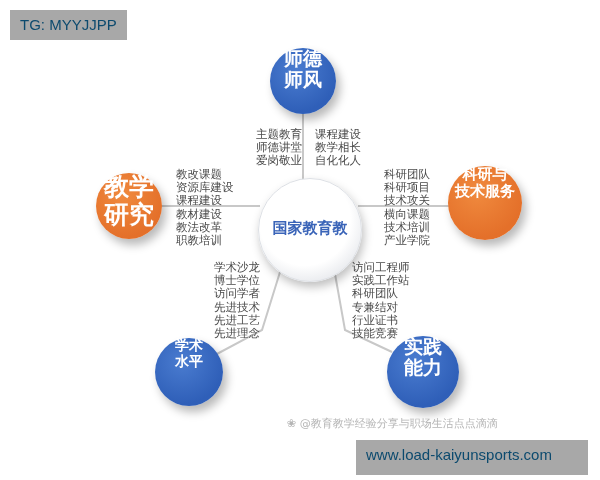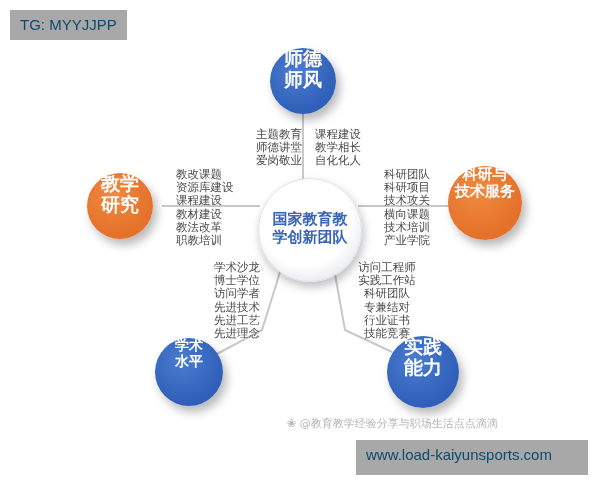--- a/index.html
+++ b/index.html
@@ -22,21 +22,21 @@
       position: absolute; border-radius: 50%;
       display: flex; align-items: flex-start; justify-content: center; text-align: center;
       color: #ffffff; font-weight: bold;
       box-shadow: 4px 6px 10px rgba(0,0,0,0.28);
     }
     .node .label { display: block; line-height: 1.12; }
     .blue { background: radial-gradient(circle at 40% 35%, #4a7cd0, #2f5fb8 70%); }
     .orange { background: radial-gradient(circle at 40% 35%, #f08a3e, #e4702a 70%); }
 
     .n-top { left: 270px; top: 48px; width: 66px; height: 66px; font-size: 19px; }
-    .n-left { left: 87px; top: 173px; width: 66px; height: 66px; font-size: 19px; }
+    .n-left { left: 96px; top: 173px; width: 66px; height: 66px; font-size: 25px; }
     .n-right { left: 448px; top: 166px; width: 74px; height: 74px; font-size: 15px; }
     .n-bl { left: 155px; top: 338px; width: 68px; height: 68px; font-size: 14px; }
     .n-br { left: 387px; top: 336px; width: 72px; height: 72px; font-size: 19px; }
 
     .center {
       position: absolute; left: 258px; top: 178px; width: 102px; height: 102px;
       border-radius: 50%;
       background: radial-gradient(circle at 45% 40%, #ffffff 55%, #e6e8ec 80%, #cfd3da 100%);
       box-shadow: 2px 5px 10px rgba(0,0,0,0.25);
       border: 1px solid #dde0e5;
@@ -48,21 +48,21 @@
     .list {
       position: absolute; color: #4a4a4a; font-size: 11.5px; line-height: 13.2px;
       white-space: nowrap;
     }
     .list .item { display: block; }
     .l-top-left { left: 250px; top: 128px; text-align: right; width: 52px; }
     .l-top-right { left: 315px; top: 128px; }
     .l-left { left: 176px; top: 168px; }
     .l-right { left: 384px; top: 168px; }
     .l-bl { left: 198px; top: 261px; text-align: right; width: 62px; }
-    .l-br { left: 352px; top: 261px; text-align: center; width: 70px; }
+    .l-br { left: 352px; top: 261px; text-align: left; width: 70px; }
 
     .watermark {
       position: absolute; left: 287px; top: 416px; color: #b5b5b5;
       font-size: 11px; white-space: nowrap;
     }
   </style>
 </head>
 <body>
 
 <div class="badge tg-badge">TG: MYYJJPP</div>
@@ -87,21 +87,21 @@
   <span class="label"><span>科研与</span><br><span>技术服务</span></span>
 </div>
 <div class="node blue n-bl">
   <span class="label"><span>学术</span><br><span>水平</span></span>
 </div>
 <div class="node blue n-br">
   <span class="label"><span>实践</span><br><span>能力</span></span>
 </div>
 
 <div class="center">
-  <span class="label"><span>国家教育教</span><br><span>学创新团队</span></span>
+  <span class="label"><span>国家教育教</span><br></span>
 </div>
 
 <div class="list l-top-left">
   <span class="item">主题教育</span>
   <span class="item">师德讲堂</span>
   <span class="item">爱岗敬业</span>
 </div>
 <div class="list l-top-right">
   <span class="item">课程建设</span>
   <span class="item">教学相长</span>

